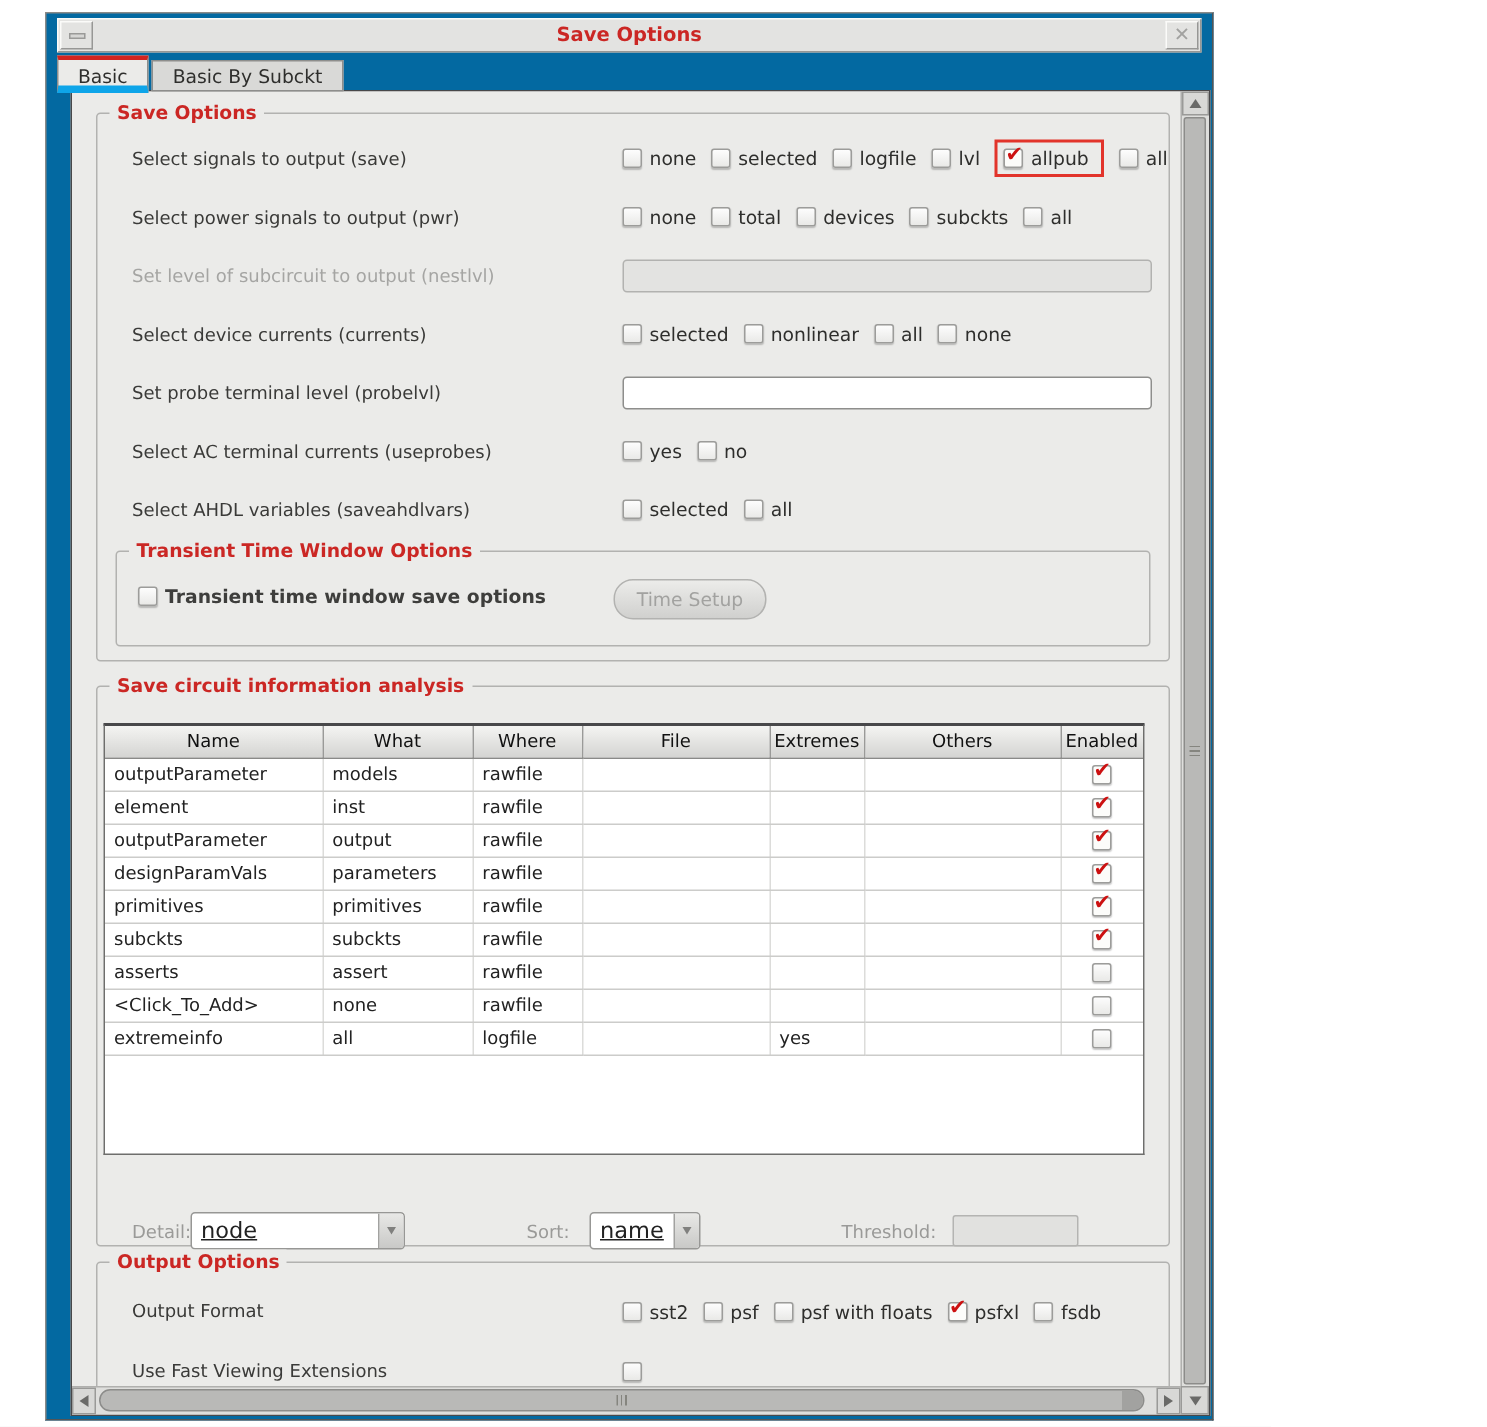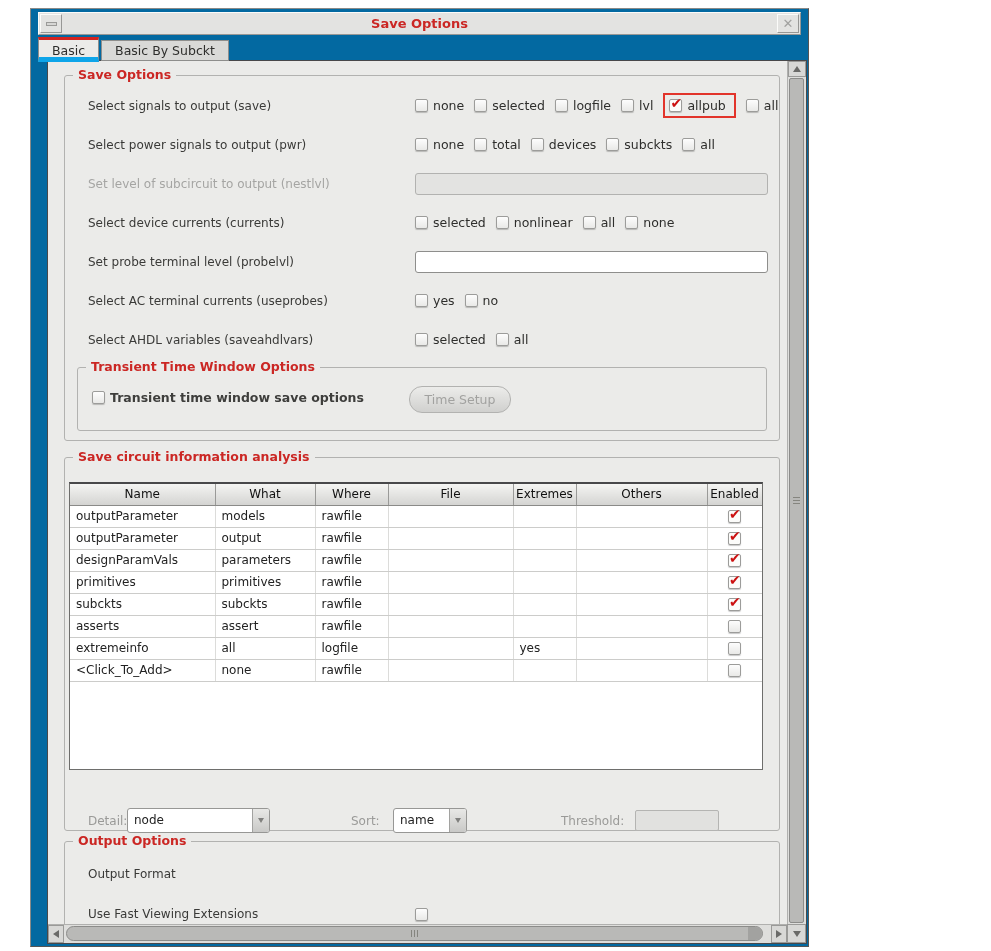--- a/index.html
+++ b/index.html
@@ -97,21 +97,21 @@
        background:linear-gradient(#f4f4f2,#d4d4d2); border-right:1px solid #9a9a98; border-bottom:1px solid #8a8a88; overflow:hidden; white-space:nowrap; }
   td { height:22px; font-size:12px; color:#222; padding:0 0 0 6px;
        border-right:1px solid #dcdcda; border-bottom:1px solid #ccccca; overflow:hidden; white-space:nowrap; }
   td.center { text-align:center; padding:0; }
   td .box { display:inline-block; vertical-align:middle; }
 
   
   .detail-row { position:absolute; left:0; top:350px; height:30px; width:100%; }
   .dim-label { position:absolute; color:#9a9a98; font-size:12px; top:6px;text-align:right; }
   .combo { position:absolute; top:0; height:25px; display:flex; border:1px solid #979795; border-radius:3px; background:#fff; overflow:hidden; }
-  .combo-field { flex:1; padding:0 6px; line-height:23px; font-size:12px; color:#222; }
+  .combo-field { flex:1; padding:0 6px; line-height:23px; font-size:15px; color:#222;text-decoration:underline; }
   .combo-arrow { width:17px; flex:none; background:linear-gradient(#e8e8e6,#c9c9c7); border-left:1px solid #a2a2a0;
                  display:flex; align-items:center; justify-content:center; }
   .combo-arrow .tri-down { border-left-width:3px; border-right-width:3px; border-top-width:5px; border-top-color:#80807e; }
   .threshold-input { position:absolute; top:2px; width:84px; height:21px; border:1px solid #b4b4b2; border-radius:2px; background:#e1e1df; }
 </style>
 </head>
 <body>
 
 <div class="dialog">
 
@@ -295,20 +295,29 @@
               <tr>
                 <td>outputParameter</td>
                   <td>models</td>
                   <td>rawfile</td>
                   <td></td>
                   <td></td>
                   <td></td>
                   <td class="center"><span class="box checked"></span></td>
               </tr>
               <tr>
+                <td>element</td>
+                  <td>inst</td>
+                  <td>rawfile</td>
+                  <td></td>
+                  <td></td>
+                  <td></td>
+                  <td class="center"><span class="box checked"></span></td>
+              </tr>
+              <tr>
                 <td>outputParameter</td>
                   <td>output</td>
                   <td>rawfile</td>
                   <td></td>
                   <td></td>
                   <td></td>
                   <td class="center"><span class="box checked"></span></td>
               </tr>
               <tr>
                 <td>designParamVals</td>
@@ -333,41 +342,41 @@
                   <td>subckts</td>
                   <td>rawfile</td>
                   <td></td>
                   <td></td>
                   <td></td>
                   <td class="center"><span class="box checked"></span></td>
               </tr>
               <tr>
                 <td>asserts</td>
                   <td>assert</td>
+                  <td>rawfile</td>
+                  <td></td>
+                  <td></td>
+                  <td></td>
+                  <td class="center"><span class="box"></span></td>
+              </tr>
+              <tr>
+                <td>&lt;Click_To_Add&gt;</td>
+                  <td>none</td>
                   <td>rawfile</td>
                   <td></td>
                   <td></td>
                   <td></td>
                   <td class="center"><span class="box"></span></td>
               </tr>
               <tr>
                 <td>extremeinfo</td>
                   <td>all</td>
                   <td>logfile</td>
                   <td></td>
                   <td>yes</td>
-                  <td></td>
-                  <td class="center"><span class="box"></span></td>
-              </tr>
-              <tr>
-                <td>&lt;Click_To_Add&gt;</td>
-                  <td>none</td>
-                  <td>rawfile</td>
-                  <td></td>
-                  <td></td>
                   <td></td>
                   <td class="center"><span class="box"></span></td>
               </tr>
             </tbody>
           </table>
         </div>
 
         <div class="detail-row">
           <span class="dim-label" style="left:23px">Detail:</span>
           <span class="combo" style="left:62px; width:143px">
@@ -386,20 +395,42 @@
           <span class="dim-label" style="left:496px">Threshold:</span>
           <input class="threshold-input" style="left: 570px;" disabled="" value="">
         </div>
       </div>
 
       <div class="gb gb3">
         <div class="gb-label">Output Options</div>
 
         <div class="form-row" style="height:40px">
           <div class="row-label">Output Format</div>
+          <div class="controls">
+            <span class="cb">
+                <span class="box"></span>
+                <span class="cb-text">sst2</span>
+              </span>
+            <span class="cb">
+                <span class="box"></span>
+                <span class="cb-text">psf</span>
+              </span>
+            <span class="cb">
+                <span class="box"></span>
+                <span class="cb-text">psf with floats</span>
+              </span>
+            <span class="cb">
+                <span class="box checked"></span>
+                <span class="cb-text">psfxl</span>
+              </span>
+            <span class="cb">
+                <span class="box"></span>
+                <span class="cb-text">fsdb</span>
+              </span>
+          </div>
         </div>
 
         <div class="form-row" style="height:40px">
           <div class="row-label">Use Fast Viewing Extensions</div>
           <div class="controls">
             <span class="cb">
                 <span class="box"></span>
               </span>
           </div>
         </div>

